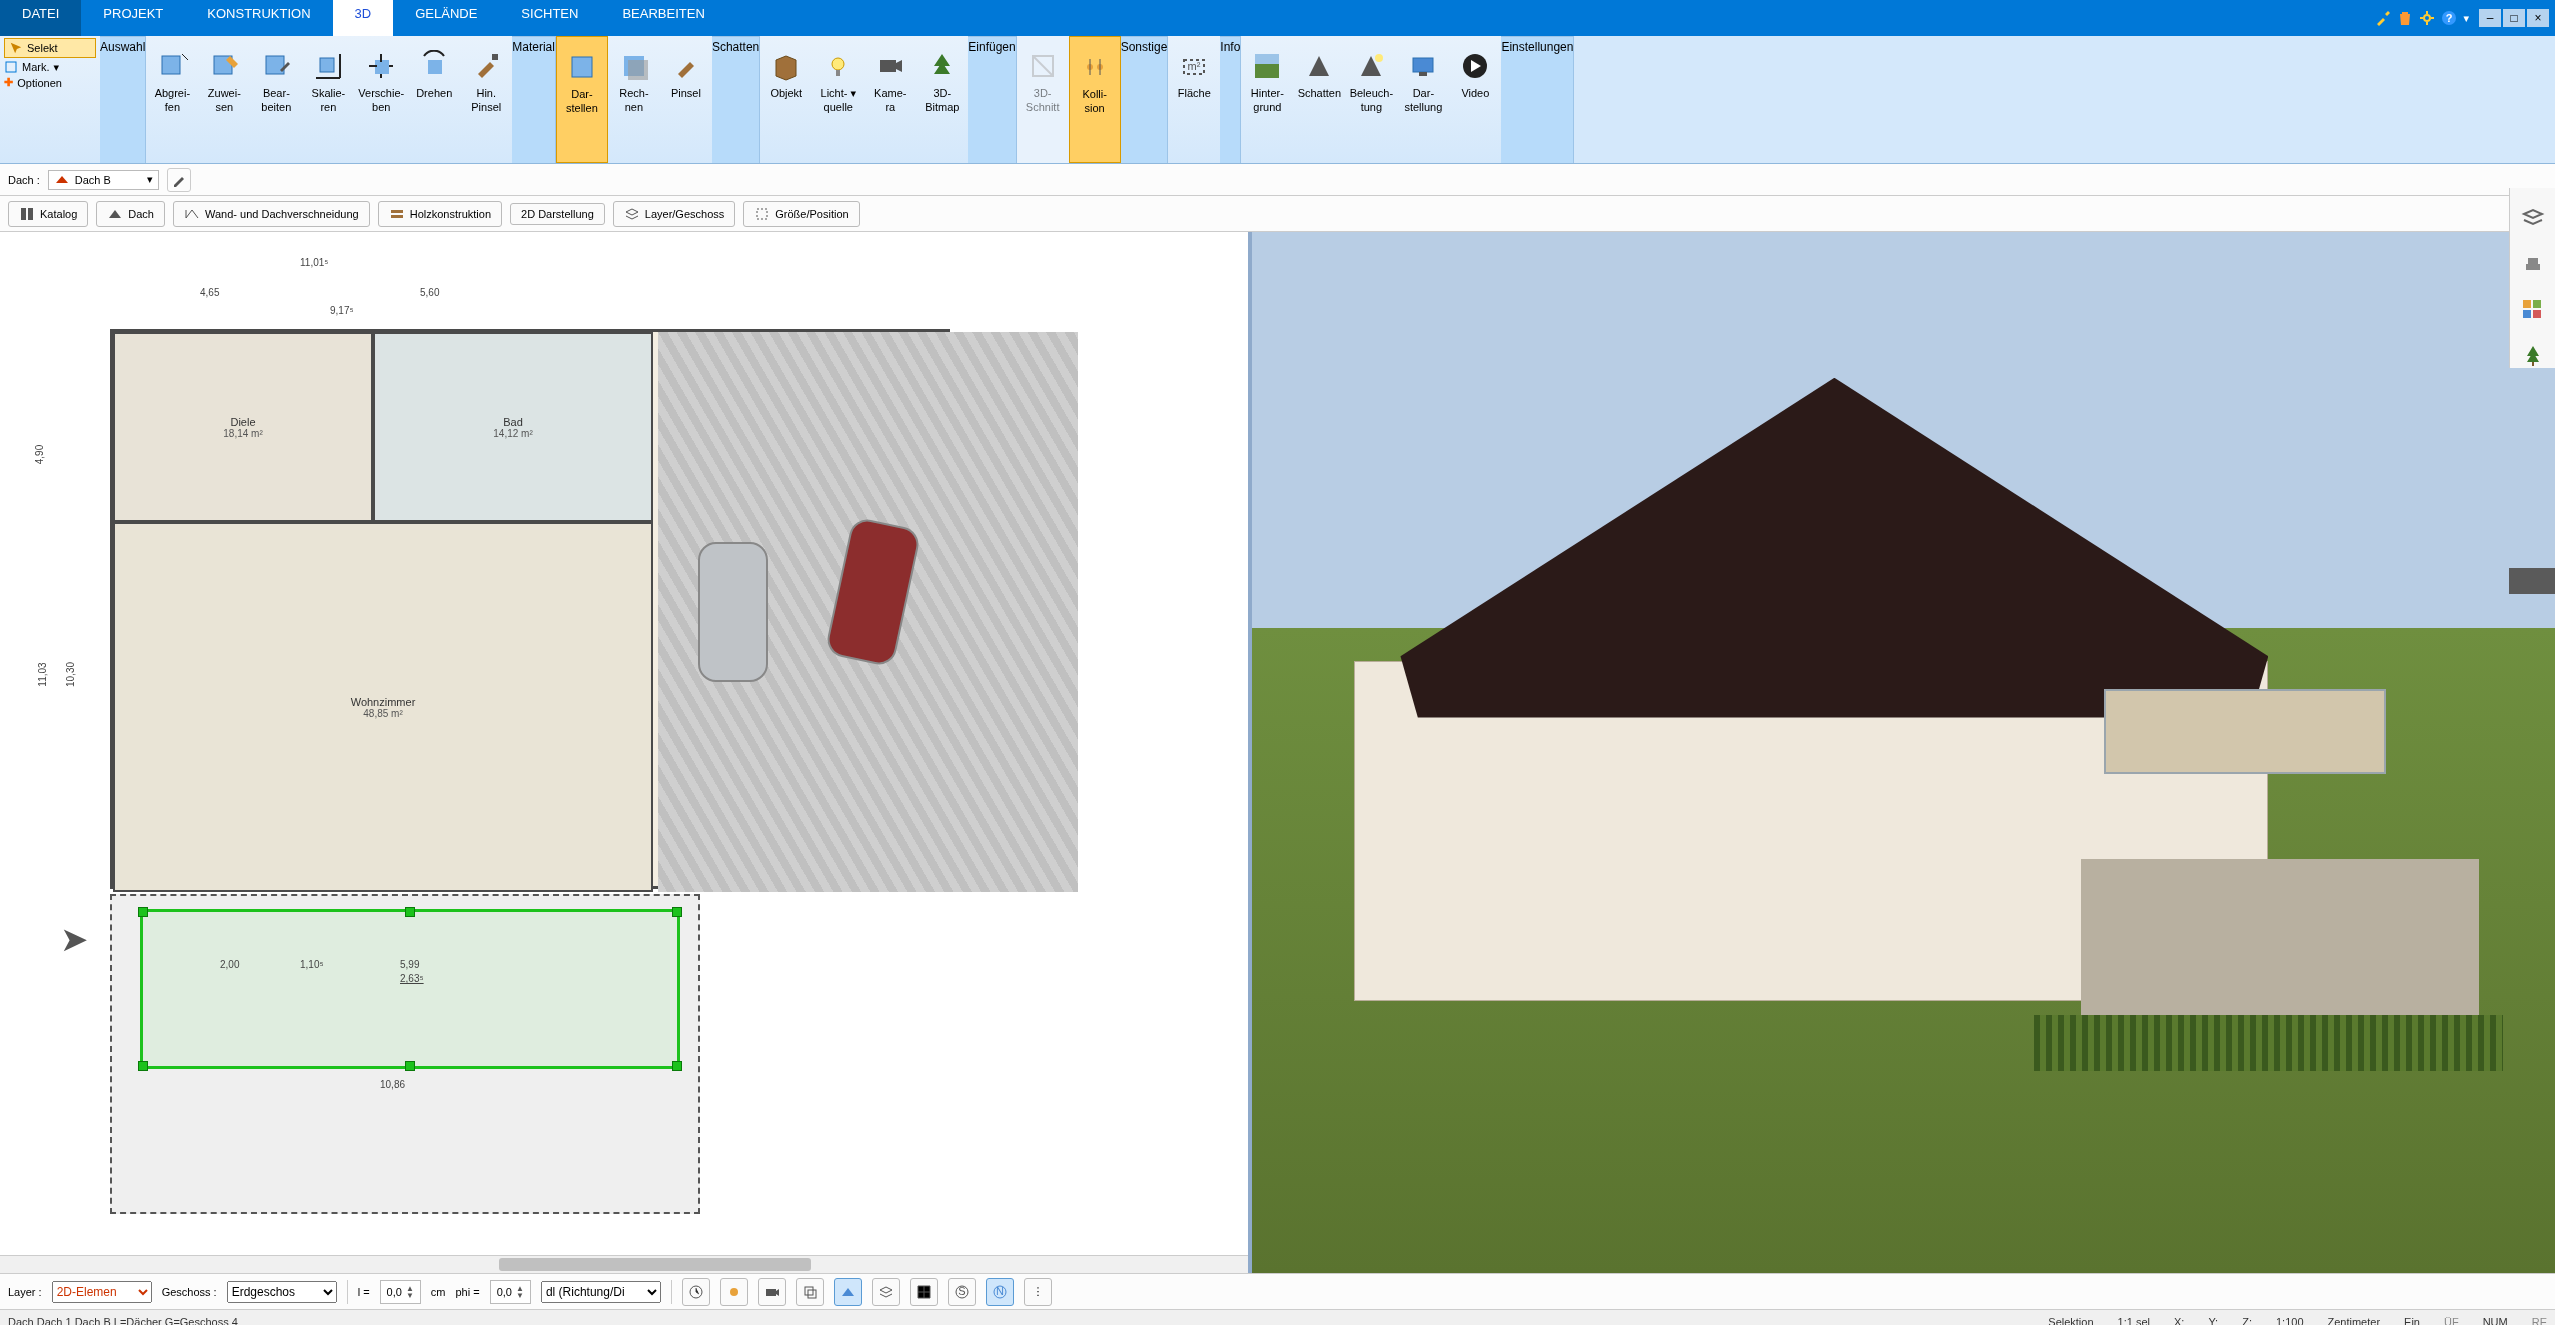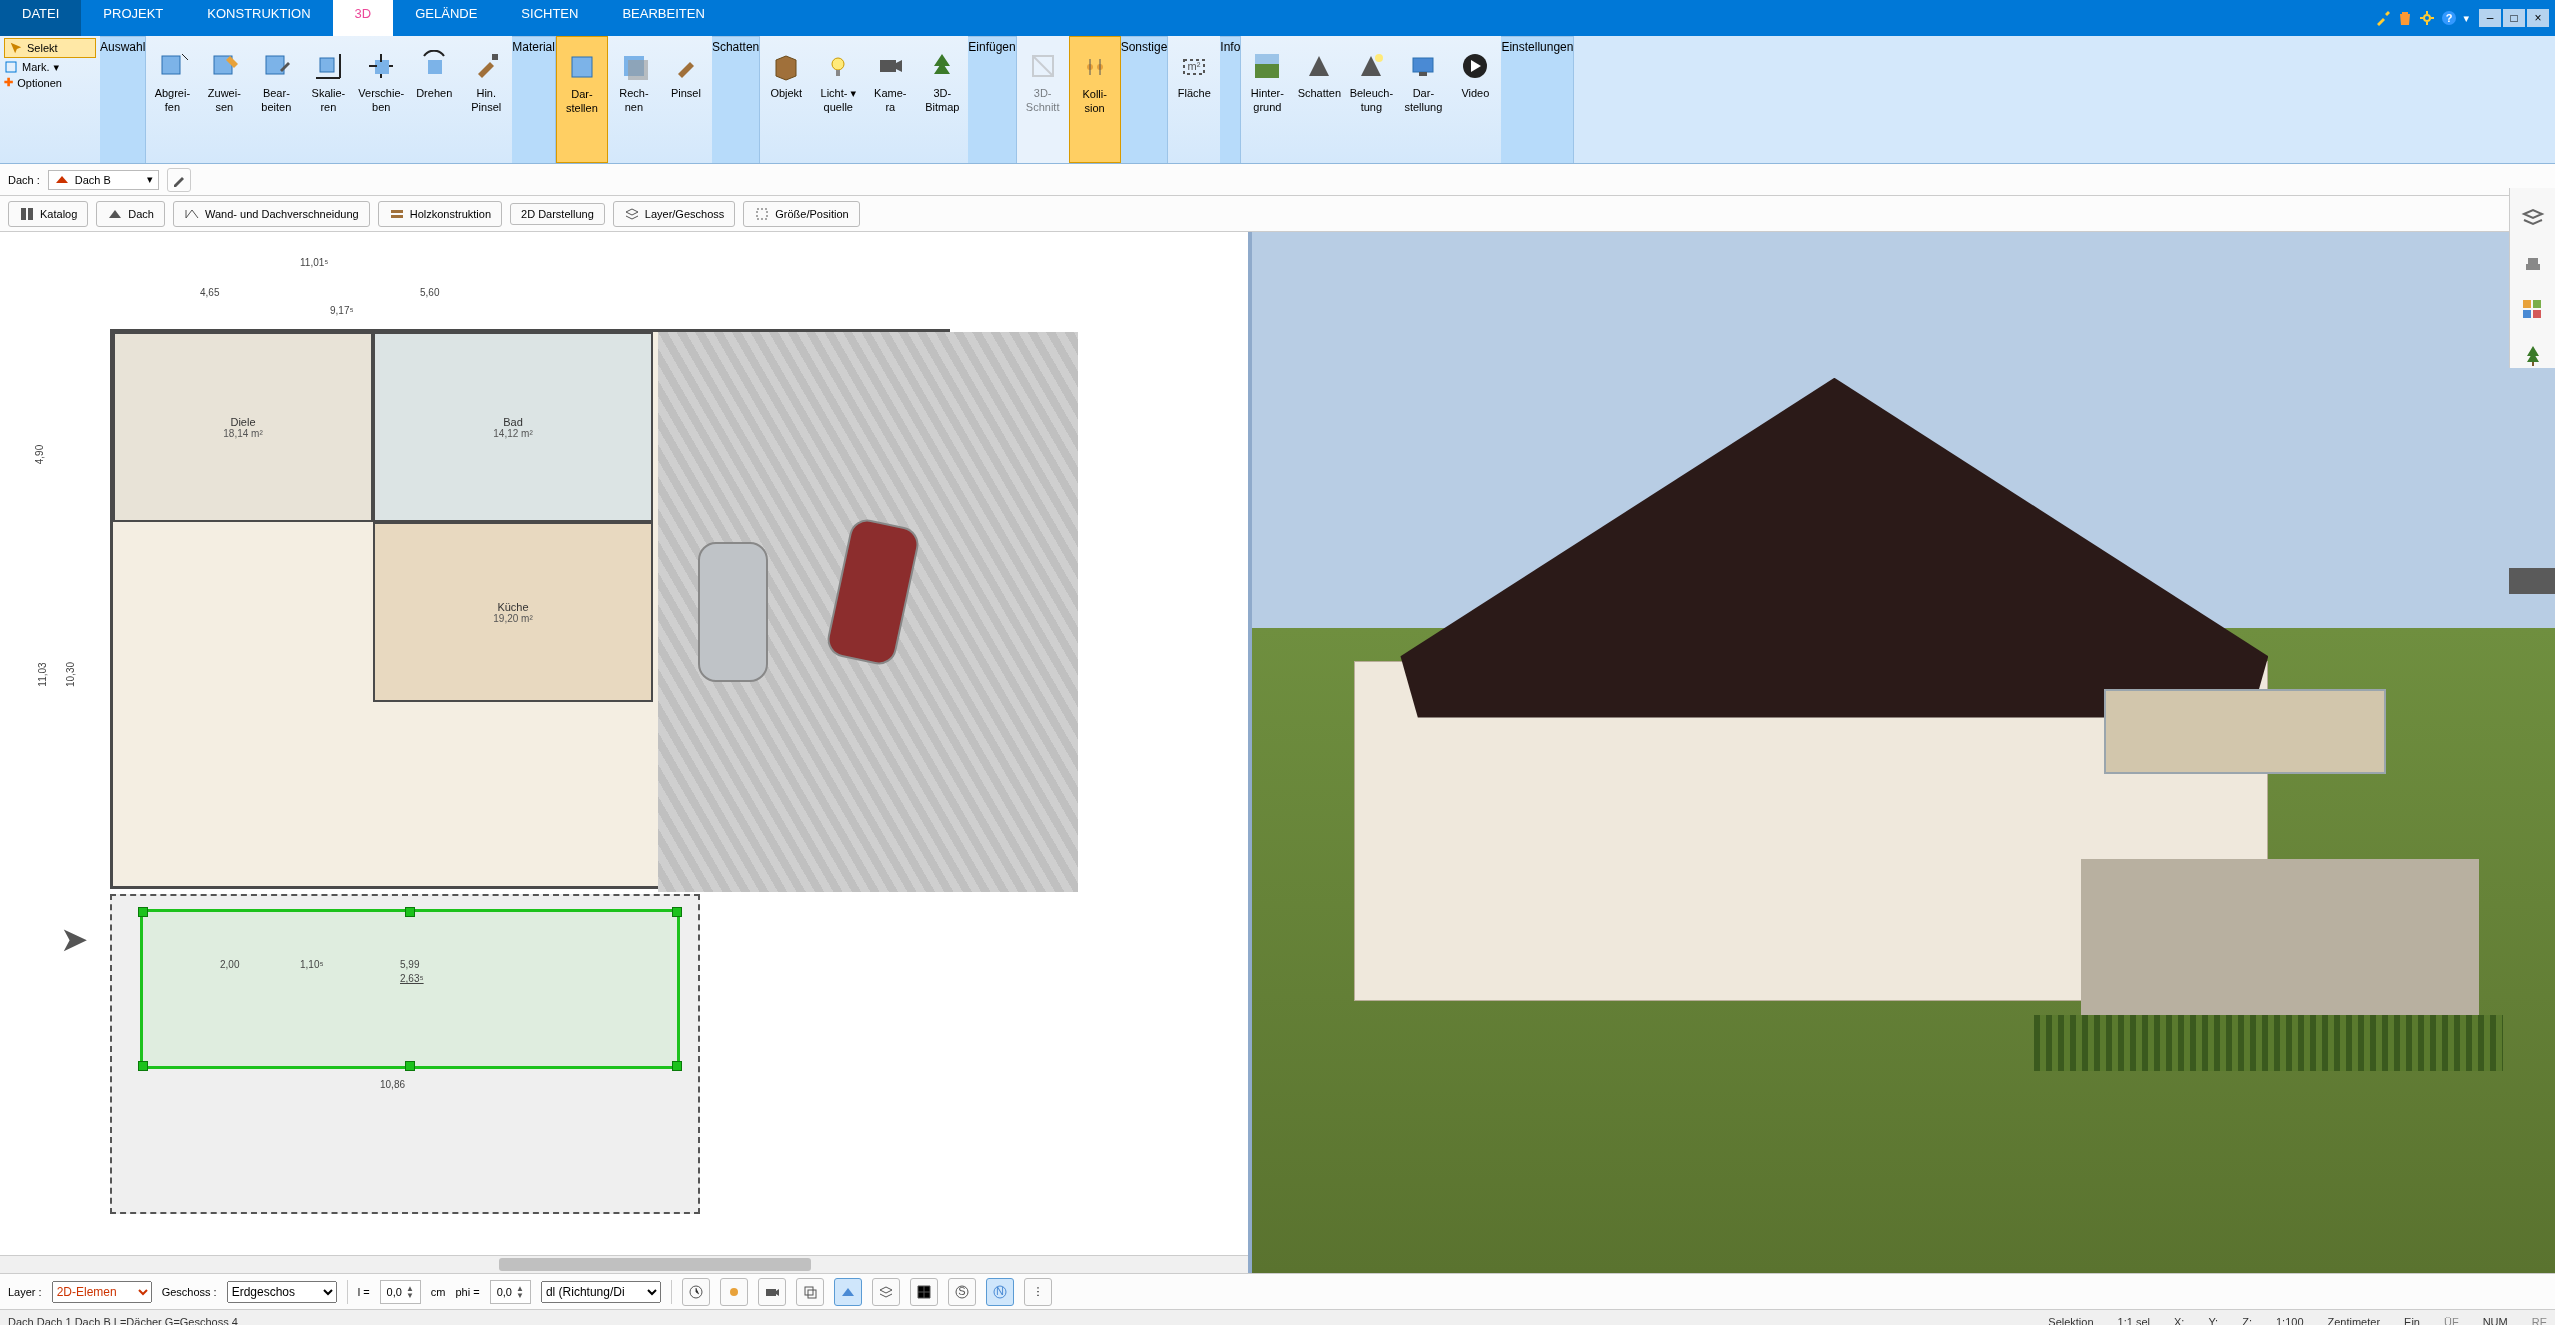--- a/index.html
+++ b/index.html
@@ -3,21 +3,21 @@
 <meta charset="utf-8">
 <style>
 * { margin:0; padding:0; box-sizing:border-box; font-family:"Segoe UI",Tahoma,sans-serif; font-size:11px; }
 body { background:#fff; width:2555px; height:1325px; overflow:hidden; transform-origin:top left; }
 
 
 
 .menubar { display:flex; background:#0078d7; color:#fff; height:36px; align-items:stretch; }
 .menubar .tab { padding:6px 22px; cursor:pointer; font-size:13px; }
 .menubar .tab.file { background:#005a9e; }
-.menubar .tab.active { background:#fff; color:#ec4899; }
+.menubar .tab.active { background:#fff; color:#1d4ed8; }
 .menubar .spacer { flex:1; }
 .menubar .winbtns { display:flex; align-items:center; gap:2px; padding-right:6px; }
 .menubar .winbtns span { width:22px; height:18px; display:flex; align-items:center; justify-content:center; background:#b5d3ef; color:#000; font-size:12px; }
 .menubar .helpicons { display:flex; align-items:center; gap:6px; padding-right:10px; }
 .menubar .helpicons span svg{ width:16px; height:16px; }
 
 
 .ribbon { display:flex; background:linear-gradient(#e8f2fc,#d4e8fb); border-bottom:1px solid #8fb8dd; height:128px; }
 .ribgroup { display:flex; flex-direction:row; border-right:1px solid #9cc4e8; }
 .ribgroup .items { display:flex; flex:1; }
@@ -494,20 +494,24 @@
             <small>18,14 m²</small>
         </div>
         <div class="room bad">
           <span>Bad</span>
             <small>14,12 m²</small>
         </div>
         <div class="room kueche">
           <span>Küche</span>
             <small>19,20 m²</small>
         </div>
+        <div class="room wohn">
+          <span>Wohnzimmer</span>
+            <small>48,85 m²</small>
+        </div>
         <div class="drive">
           <div class="carshape" style="left:40px;top:210px;"></div>
           <div class="carshape red" style="left:180px;top:190px;transform:rotate(12deg);"></div>
         </div>
       </div>
       <div class="terrace"></div>
       <div class="greensel">
         <div class="hnd" style="left:-5px;top:-5px;"></div>
           <div class="hnd" style="right:-5px;top:-5px;"></div>
         <div class="hnd" style="left:-5px;bottom:-5px;"></div>

